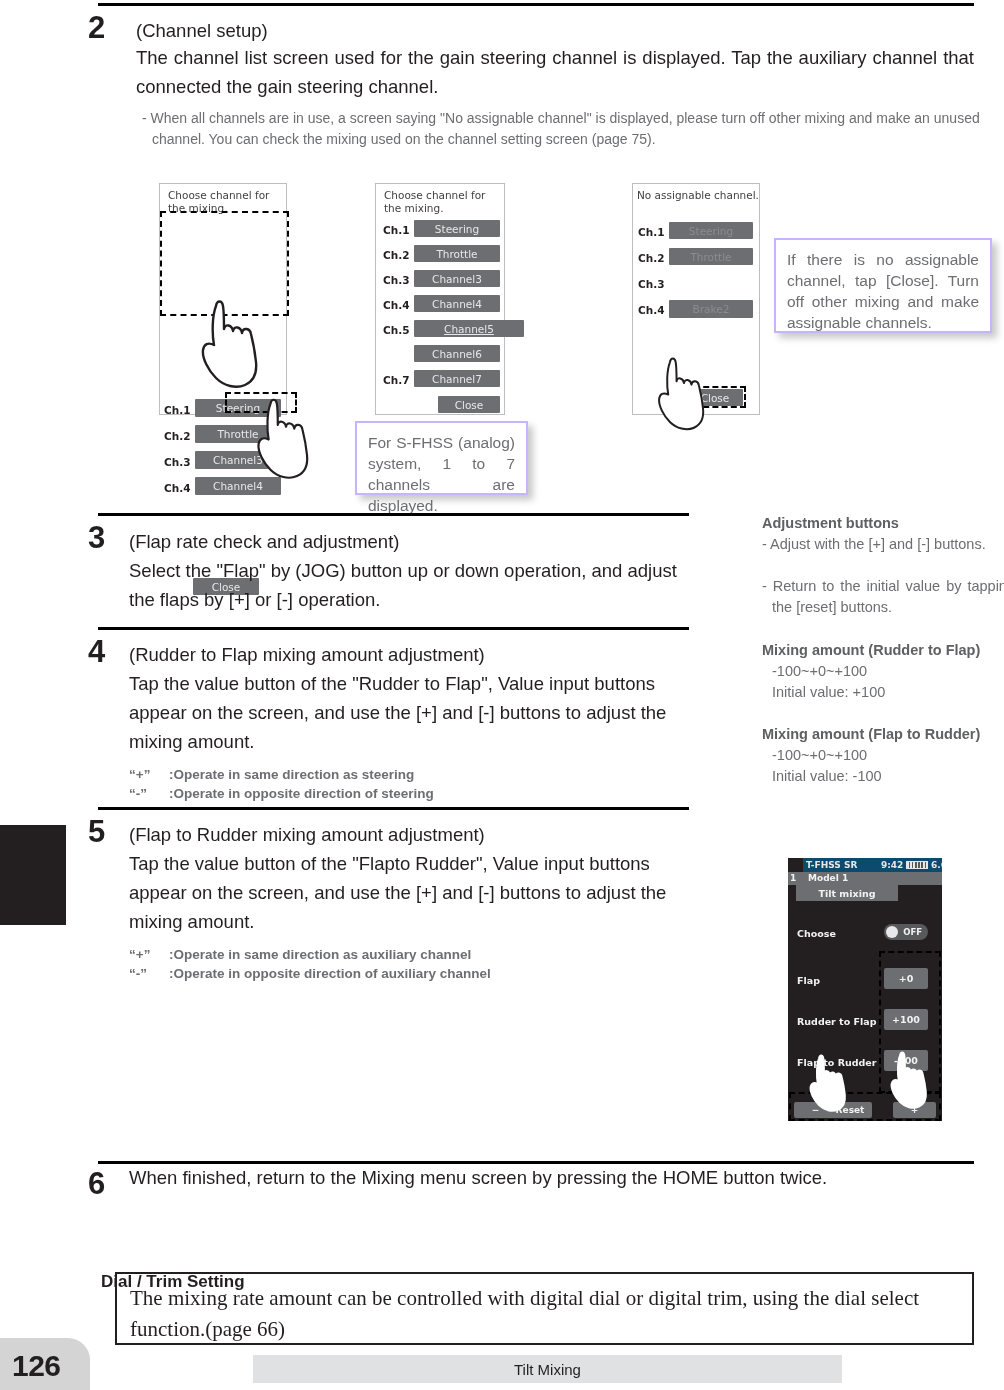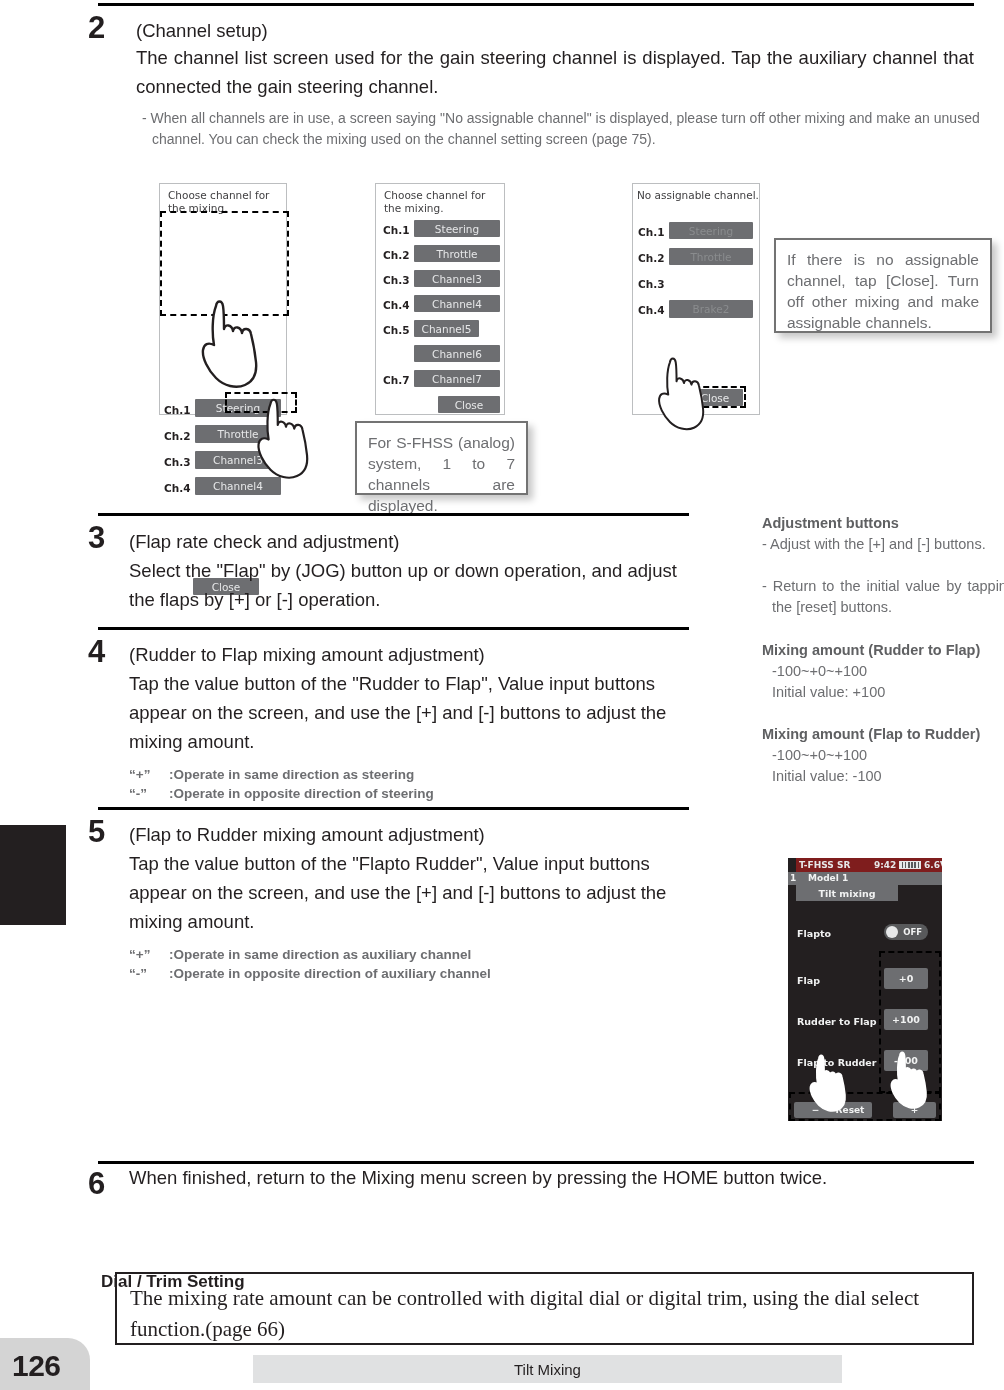--- a/index.html
+++ b/index.html
@@ -153,43 +153,43 @@
     position: absolute;
     border: 2.5px dashed #000;
     box-sizing: border-box;
     pointer-events: none;
   }
 
   
   .callout {
     position: absolute;
     background: #fff;
-    border: 2px solid #737373;
+    border: 2px solid #c4b5fd;
     box-sizing: border-box;
     box-shadow: 5px 5px 7px rgba(0,0,0,0.22);
     font-size: 15.5px;
     line-height: 21px;
     color: #6d6e71;
     padding: 9px 11px 8px 11px;
     text-align: justify;
   }
 
   
   .lcd {
     position: absolute;
     left: 788px; top: 858px;
     width: 154px; height: 263px;
     background: #231f20;
     overflow: hidden;
   }
   .lcd-topbar {
     position: absolute;
-    left: 8px; top: 0;
+    left: 15px; top: 0;
     width: 154px; height: 14px;
-    background: #7f1d1d;
+    background: #0c4a6e;
     color: #e6e7e8;
     font-size: 9px;
     font-family: "DejaVu Sans", sans-serif;
     font-weight: bold;
   }
   .lcd-topbar .l { position: absolute; left: 3px; top: 2px; }
   .lcd-topbar .m { position: absolute; left: 78px; top: 2px; }
   .lcd-topbar .r { position: absolute; right: 3px; top: 2px; }
   .batt-icon {
     position: absolute; right: 29px; top: 3px;
@@ -363,21 +363,21 @@
   <div class="ch-label" style="left:7px; top:65px;">Ch.2</div>
   <div class="ch-btn" style="left:38px; top:61px; width:86px; height:17px;">Throttle</div>
 
   <div class="ch-label" style="left:7px; top:90px;">Ch.3</div>
   <div class="ch-btn" style="left:38px; top:86px; width:86px; height:17px;">Channel3</div>
 
   <div class="ch-label" style="left:7px; top:115px;">Ch.4</div>
   <div class="ch-btn" style="left:38px; top:111px; width:86px; height:17px;">Channel4</div>
 
   <div class="ch-label" style="left:7px; top:140px;">Ch.5</div>
-  <div class="ch-btn" style="left:38px; top:136px; width:65px; height:17px;">Channel5</div>
+  <div class="ch-btn" style="left:38px; top:136px; width:110px; height:17px;text-decoration:underline;">Channel5</div>
 
   <div class="ch-label" style="left:7px; top:165px;margin-left:32px;">Ch.6</div>
   <div class="ch-btn" style="left:38px; top:161px; width:86px; height:17px;">Channel6</div>
 
   <div class="ch-label" style="left:7px; top:190px;">Ch.7</div>
   <div class="ch-btn" style="left:38px; top:186px; width:86px; height:17px;">Channel7</div>
 
   <div class="close-btn" style="left:62px; top:212px; width:62px; height:17px;">Close</div>
 </div>
 
@@ -452,21 +452,21 @@
     <span class="m">9:42</span>
     <span class="batt-icon"></span>
     <span class="r">6.6V</span>
   </div>
   <div class="lcd-model">
     <span class="idx">1</span>
     <span class="nm">Model 1</span>
   </div>
   <div class="lcd-tab">Tilt mixing</div>
 
-  <div class="lcd-row-label" style="top:70px;">Flapto</div>
+  <div class="lcd-row-label" style="top:70px;">Choose</div>
   <div class="lcd-toggle">OFF</div>
 
   <div class="lcd-row-label" style="top:117px;">Flap</div>
   <div class="lcd-val" style="top:110px;">+0</div>
 
   <div class="lcd-row-label" style="top:158px;">Rudder to Flap</div>
   <div class="lcd-val" style="top:151px;">+100</div>
 
   <div class="lcd-row-label" style="top:199px;">Flap to Rudder</div>
   <div class="lcd-val" style="top:192px;">-100</div>

